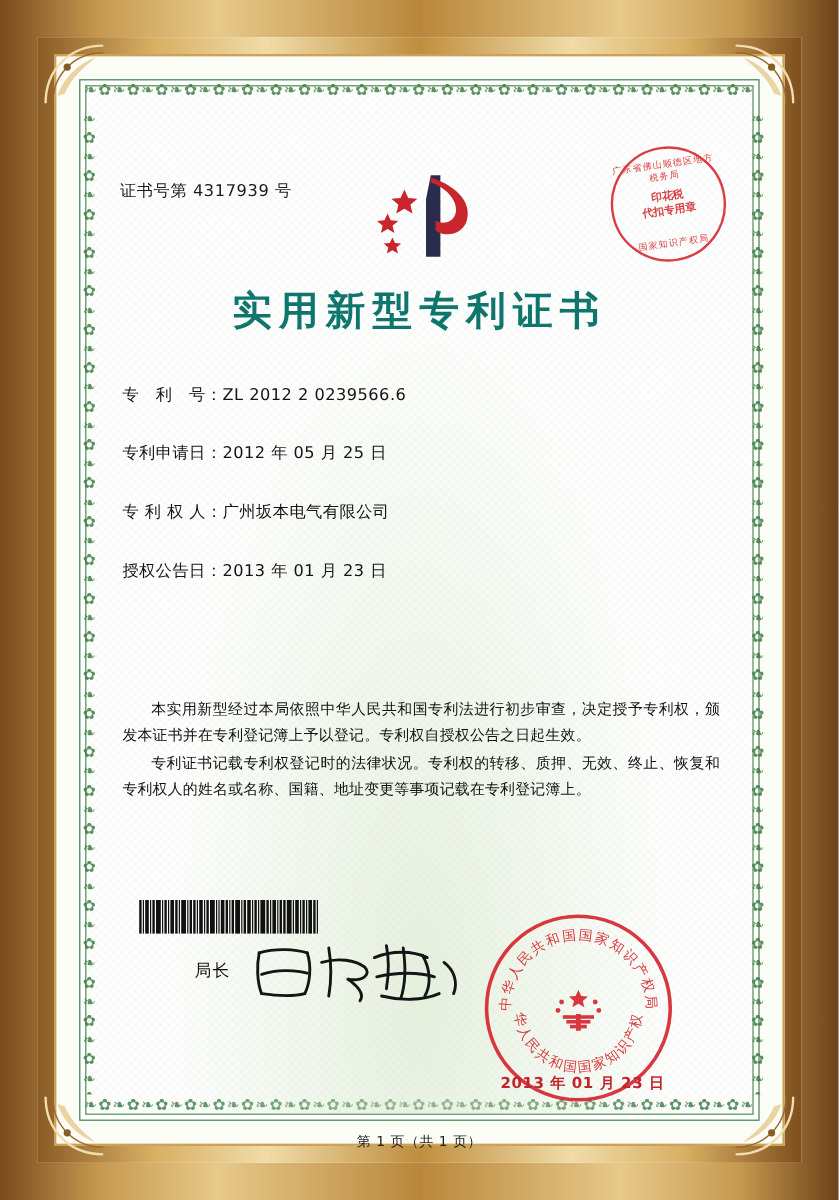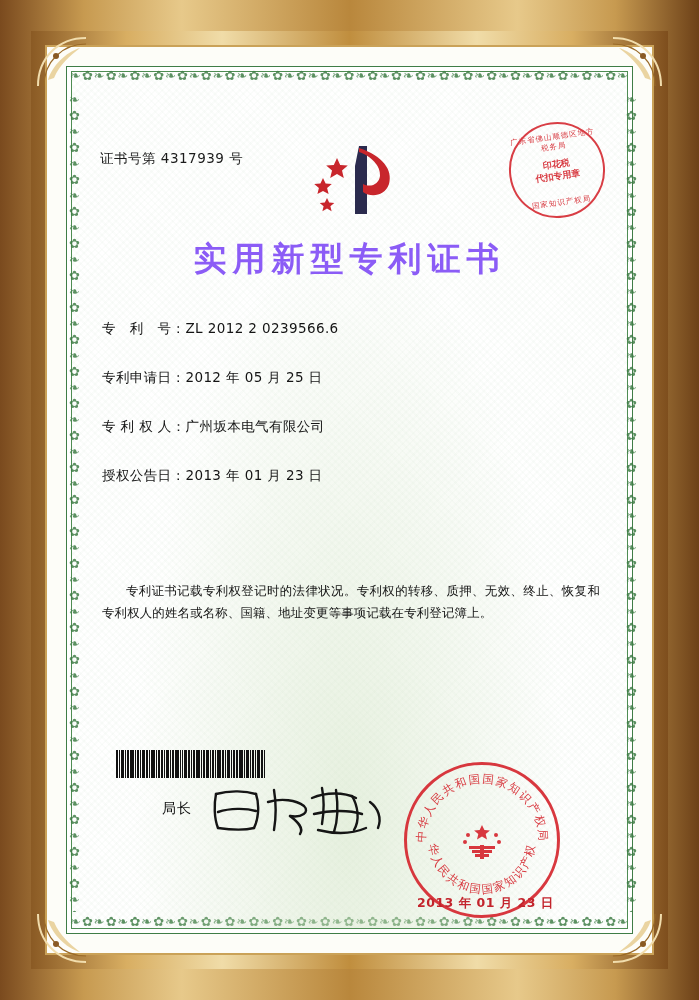--- a/index.html
+++ b/index.html
@@ -166,21 +166,21 @@
 
   .title {
     position: absolute;
     left: 0; top: 165px;
     width: 555px;
     text-align: center;
     font-family: "DejaVu Serif", "Liberation Serif", serif;
     font-size: 33px;
     font-weight: bold;
     letter-spacing: 6px;
-    color: #8b5cf6;
+    color: #0f766e;
   }
 
   .fields {
     position: absolute;
     left: 30px; top: 248px;
     width: 500px;
   }
   .field {
     font-size: 13.5px;
     color: #141414;
@@ -358,20 +358,21 @@
       </div>
       <div class="field">
         <span class="lbl">专 利 权 人：</span><span class="val">广州坂本电气有限公司</span>
       </div>
       <div class="field">
         <span class="lbl">授权公告日：</span><span class="val">2013 年 01 月 23 日</span>
       </div>
     </div>
 
     <div class="body-text">
+      <p>本实用新型经过本局依照中华人民共和国专利法进行初步审查，决定授予专利权，颁发本证书并在专利登记簿上予以登记。专利权自授权公告之日起生效。</p>
       <p>专利证书记载专利权登记时的法律状况。专利权的转移、质押、无效、终止、恢复和专利权人的姓名或名称、国籍、地址变更等事项记载在专利登记簿上。</p>
     </div>
 
     <div class="barcode">
       <i style="width:2px"></i><i style="width:1px"></i><i style="width:3px"></i><i style="width:1px"></i><i style="width:2px"></i><i style="width:4px"></i><i style="width:1px"></i><i style="width:2px"></i><i style="width:1px"></i><i style="width:3px"></i><i style="width:2px"></i><i style="width:1px"></i><i style="width:4px"></i><i style="width:1px"></i><i style="width:2px"></i><i style="width:2px"></i><i style="width:1px"></i><i style="width:3px"></i><i style="width:1px"></i><i style="width:2px"></i><i style="width:4px"></i><i style="width:1px"></i><i style="width:1px"></i><i style="width:3px"></i><i style="width:2px"></i><i style="width:1px"></i><i style="width:2px"></i><i style="width:4px"></i><i style="width:1px"></i><i style="width:2px"></i><i style="width:3px"></i><i style="width:1px"></i><i style="width:2px"></i><i style="width:1px"></i><i style="width:4px"></i><i style="width:2px"></i><i style="width:1px"></i><i style="width:3px"></i><i style="width:1px"></i><i style="width:2px"></i><i style="width:2px"></i><i style="width:4px"></i><i style="width:1px"></i><i style="width:3px"></i><i style="width:1px"></i><i style="width:2px"></i><i style="width:1px"></i><i style="width:3px"></i><i style="width:2px"></i><i style="width:1px"></i>
     </div>
 
     <div class="director">局长</div>
 
     <div class="signature">
@@ -421,14 +422,15 @@
             <rect x="13" y="27" width="20" height="3"></rect>
             <rect x="16" y="31" width="14" height="3"></rect>
             <rect x="21" y="22" width="4" height="14"></rect>
           </g>
         </svg>
       </div>
     </div>
 
     <div class="stamp-date">2013 年 01 月 23 日</div>
 
+    <div class="page-no">第 1 页（共 1 页）</div>
   </div>
 </div>
 
 </body></html>

